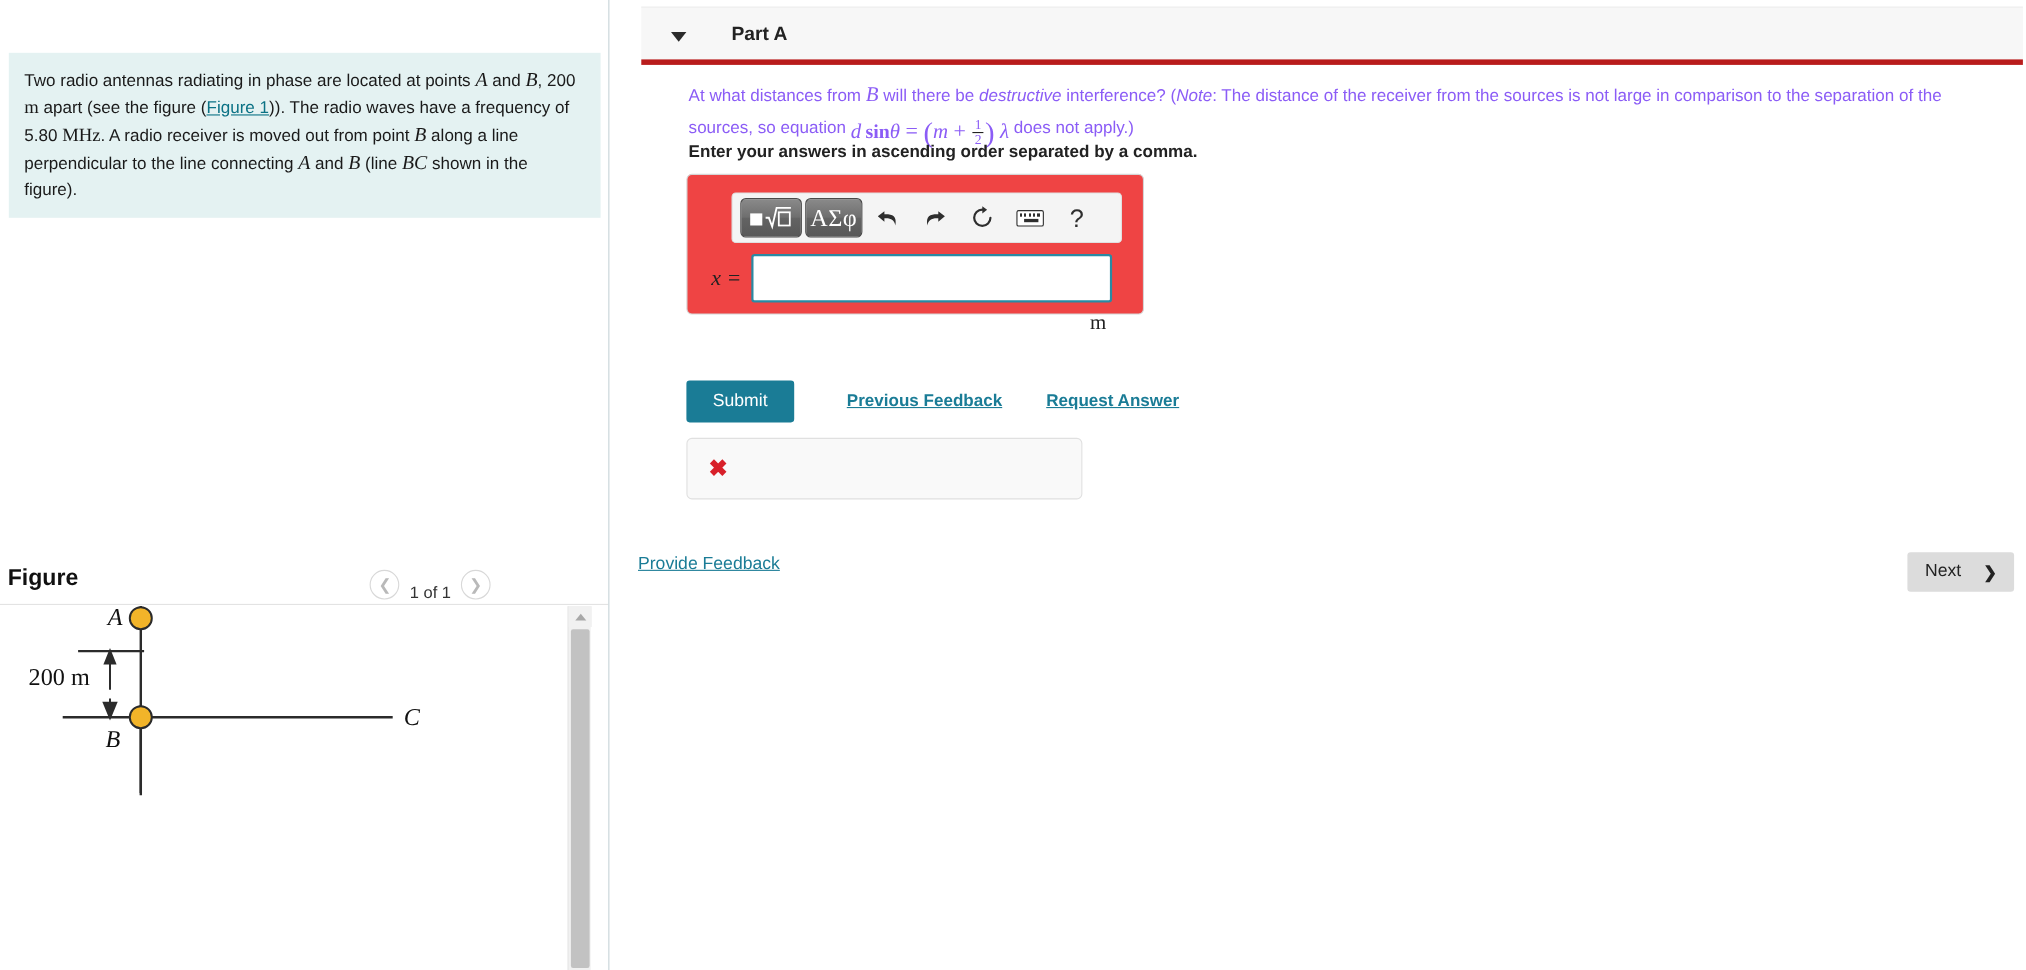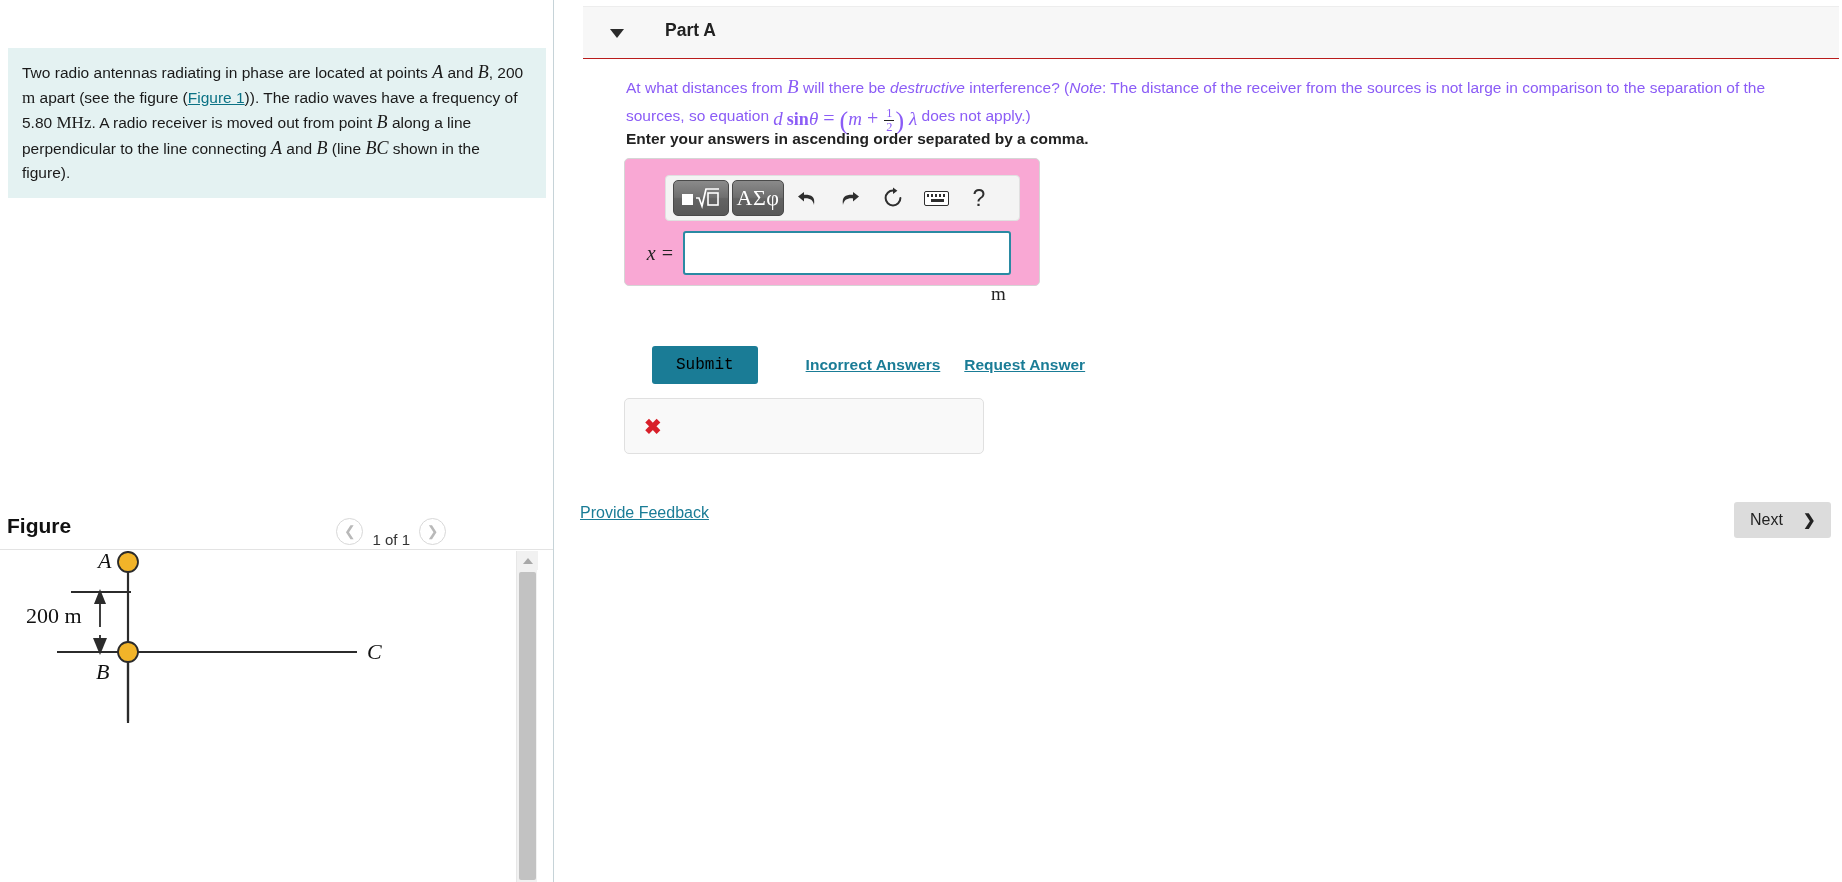--- a/index.html
+++ b/index.html
@@ -77,21 +77,21 @@
   .fig-scroll-thumb {
     position: absolute; left: 2px; top: 21px; width: 17px; height: 308px;
     background: #c2c2c2; border-radius: 2px;
   }
 
   
   .right-pane { position: absolute; left: 554px; top: 0; width: 1288px; height: 882px; }
 
   .part-header {
     position: absolute; left: 29px; top: 6px; width: 1256px; height: 53px;
-    background: #f7f7f7; border-top: 1px solid #ededed; border-bottom: 1px solid #b91c1c;
+    background: #f7f7f7; border-top: 1px solid #ededed; border-bottom: 5px solid #b91c1c;
   }
   .part-caret {
     position: absolute; left: 27px; top: 22px;
     width: 0; height: 0;
     border-left: 7px solid transparent; border-right: 7px solid transparent;
     border-top: 9px solid #2b2b2b;
   }
   .part-title {
     position: absolute; left: 82px; top: 13px;
     font-size: 17.5px; font-weight: bold; color: #222;
@@ -121,21 +121,21 @@
   .paren { font-size: 26px; vertical-align: -4px; font-family: "Liberation Serif", serif; }
 
   .instruction {
     position: absolute; left: 72px; top: 130px;
     font-size: 15.5px; font-weight: bold; color: #222;
   }
 
   
   .answer-box {
     position: absolute; left: 70px; top: 158px; width: 416px; height: 128px;
-    background: #f9a8d4; border: 1px solid #d5d5d5; border-radius: 5px;
+    background: #ef4444; border: 1px solid #d5d5d5; border-radius: 5px;
   }
   .math-toolbar {
     position: absolute; left: 40px; top: 16px; width: 355px; height: 46px;
     background: #f4f4f4; border: 1px solid #e0e0e0; border-radius: 4px;
     display: flex; align-items: center; padding-left: 7px; gap: 3px;
   }
   .tb-btn {
     height: 36px; min-width: 52px;
     border-radius: 5px;
     background: linear-gradient(to bottom, #8a8a8a 0%, #6f6f6f 48%, #636363 52%, #585858 100%);
@@ -181,31 +181,31 @@
     position: absolute; left: 437px; top: 283px;
     font-family: "Liberation Serif", serif; font-size: 19px; color: #222;
   }
 
   
   .submit-row {
     position: absolute; left: 70px; top: 346px;
     display: flex; align-items: center; gap: 0;
   }
   .submit-btn {
-    background: #1a7c96; color: #000000; border: none;
-    font-size: 16px; font-family: Liberation Mono, monospace;
-    padding: 10px 24px; border-radius: 3px; cursor: pointer; margin-left: 28px;
+    background: #1a7c96; color: #ffffff; border: none;
+    font-size: 16px; font-family: Liberation Sans, sans-serif;
+    padding: 10px 24px; border-radius: 3px; cursor: pointer;
   }
   .link-btn {
     color: #1a7c96; font-size: 15.5px; font-weight: bold;
     text-decoration: underline; cursor: pointer; background: none; border: none;
     font-family: "Liberation Sans", sans-serif;
   }
   .link-prev { margin-left: 42px; }
-  .link-req { margin-left: 12px; }
+  .link-req { margin-left: 28px; }
 
   
   .alert-box {
     position: absolute; left: 70px; top: 398px; width: 360px; height: 56px;
     background: #f9f9f9; border: 1px solid #e0e0e0; border-radius: 5px;
     display: flex; align-items: center; padding-left: 19px; gap: 17px;
   }
   .x-mark { color: #d8202a; font-size: 21px; font-weight: bold; line-height: 1; }
   .alert-text { font-size: 16px; font-weight: bold; color: #2b2b2b; }
 
@@ -327,21 +327,21 @@
 
       <div class="answer-row">
         <div class="xlabel">x =</div>
         <input class="answer-input" type="text" value="" placeholder="" style="">
       </div>
     </div>
     <div class="unit-label">m</div>
 
     <div class="submit-row">
       <button class="submit-btn">Submit</button>
-      <button class="link-btn link-prev">Incorrect Answers</button>
+      <button class="link-btn link-prev">Previous Feedback</button>
       <button class="link-btn link-req">Request Answer</button>
     </div>
 
     <div class="alert-box">
       <span class="x-mark">✖</span>
     </div>
 
     <div class="provide-feedback">Provide Feedback</div>
 
     <button class="next-btn">

